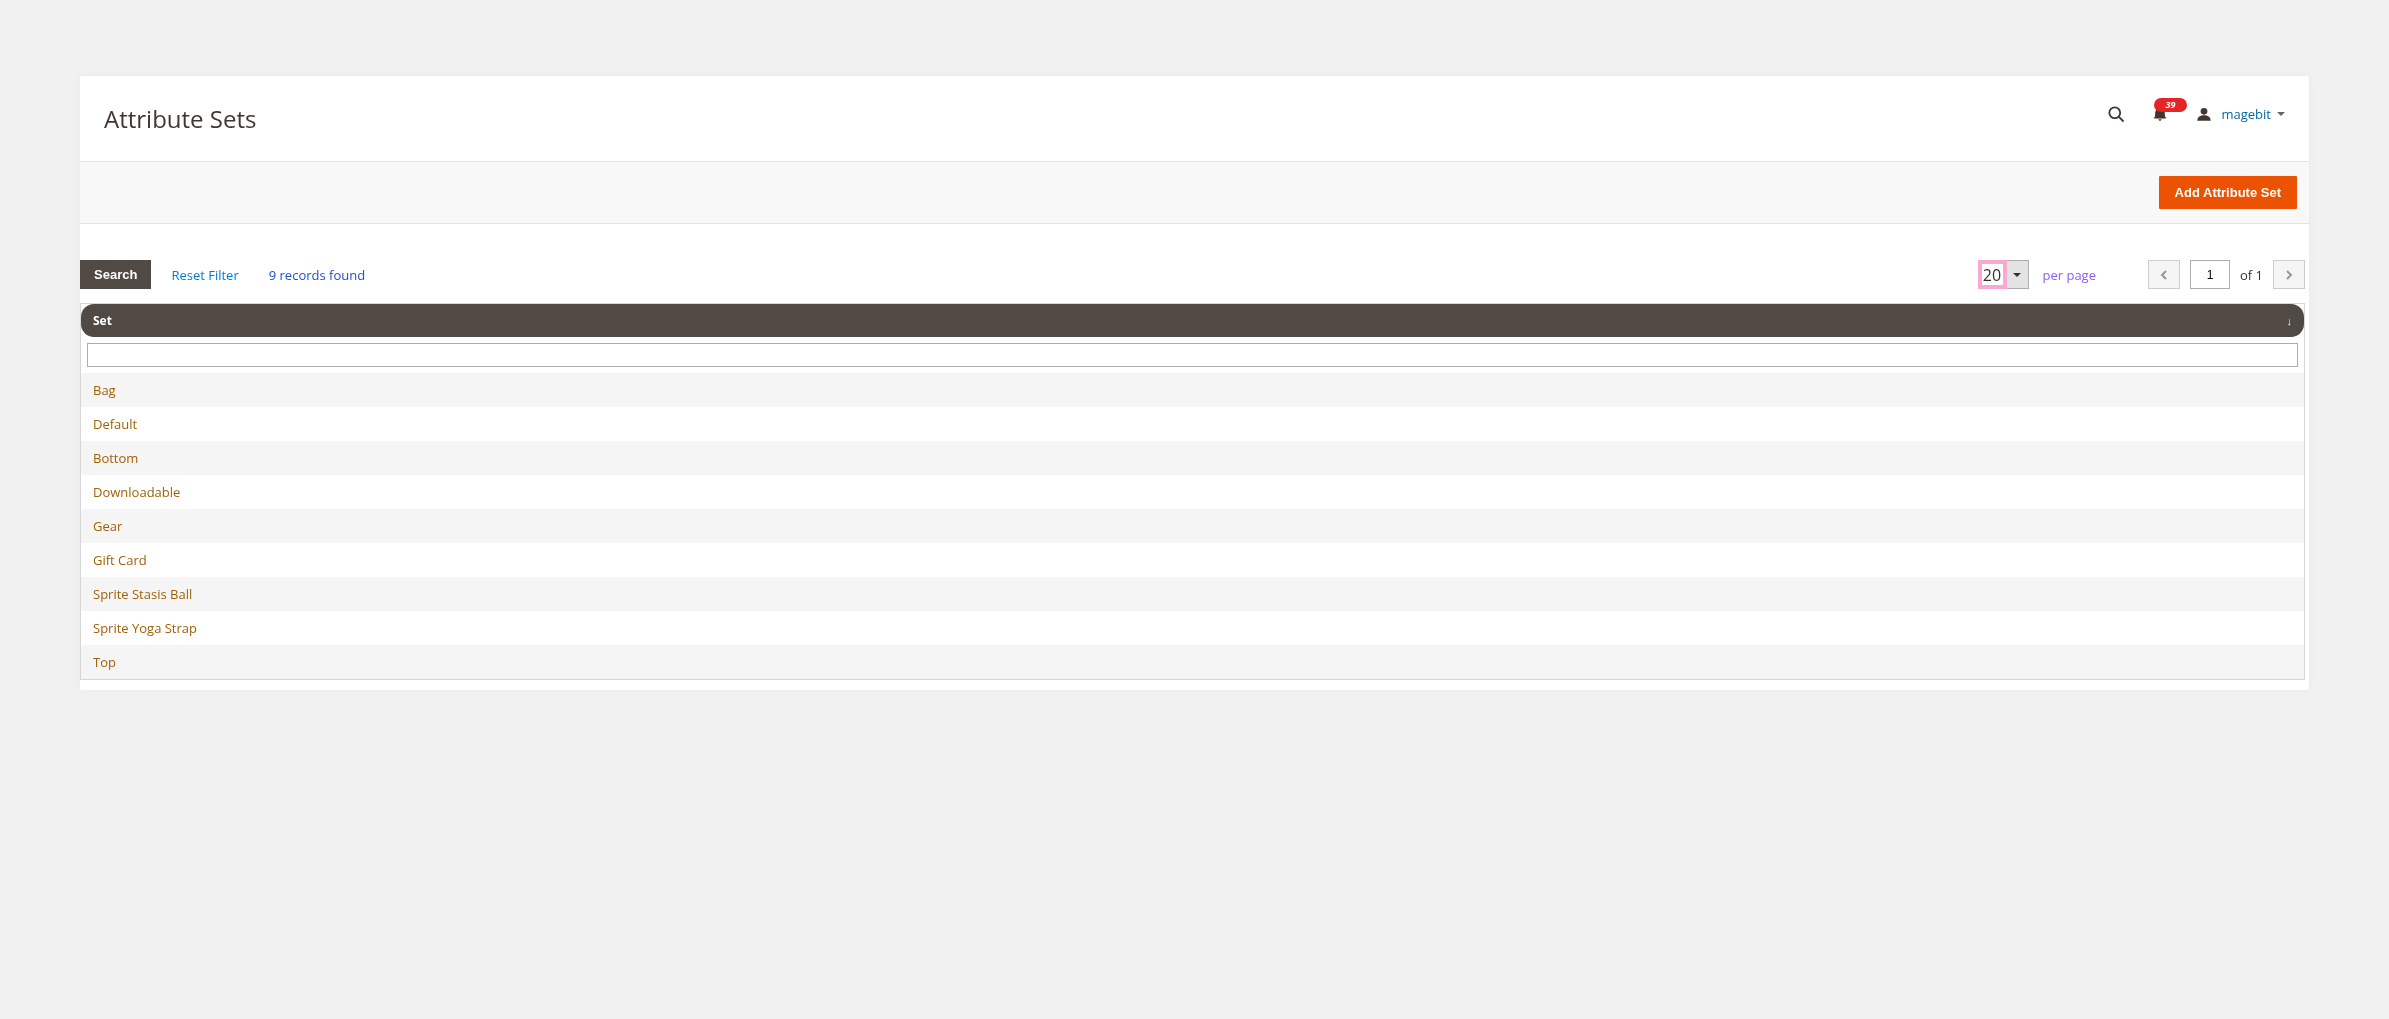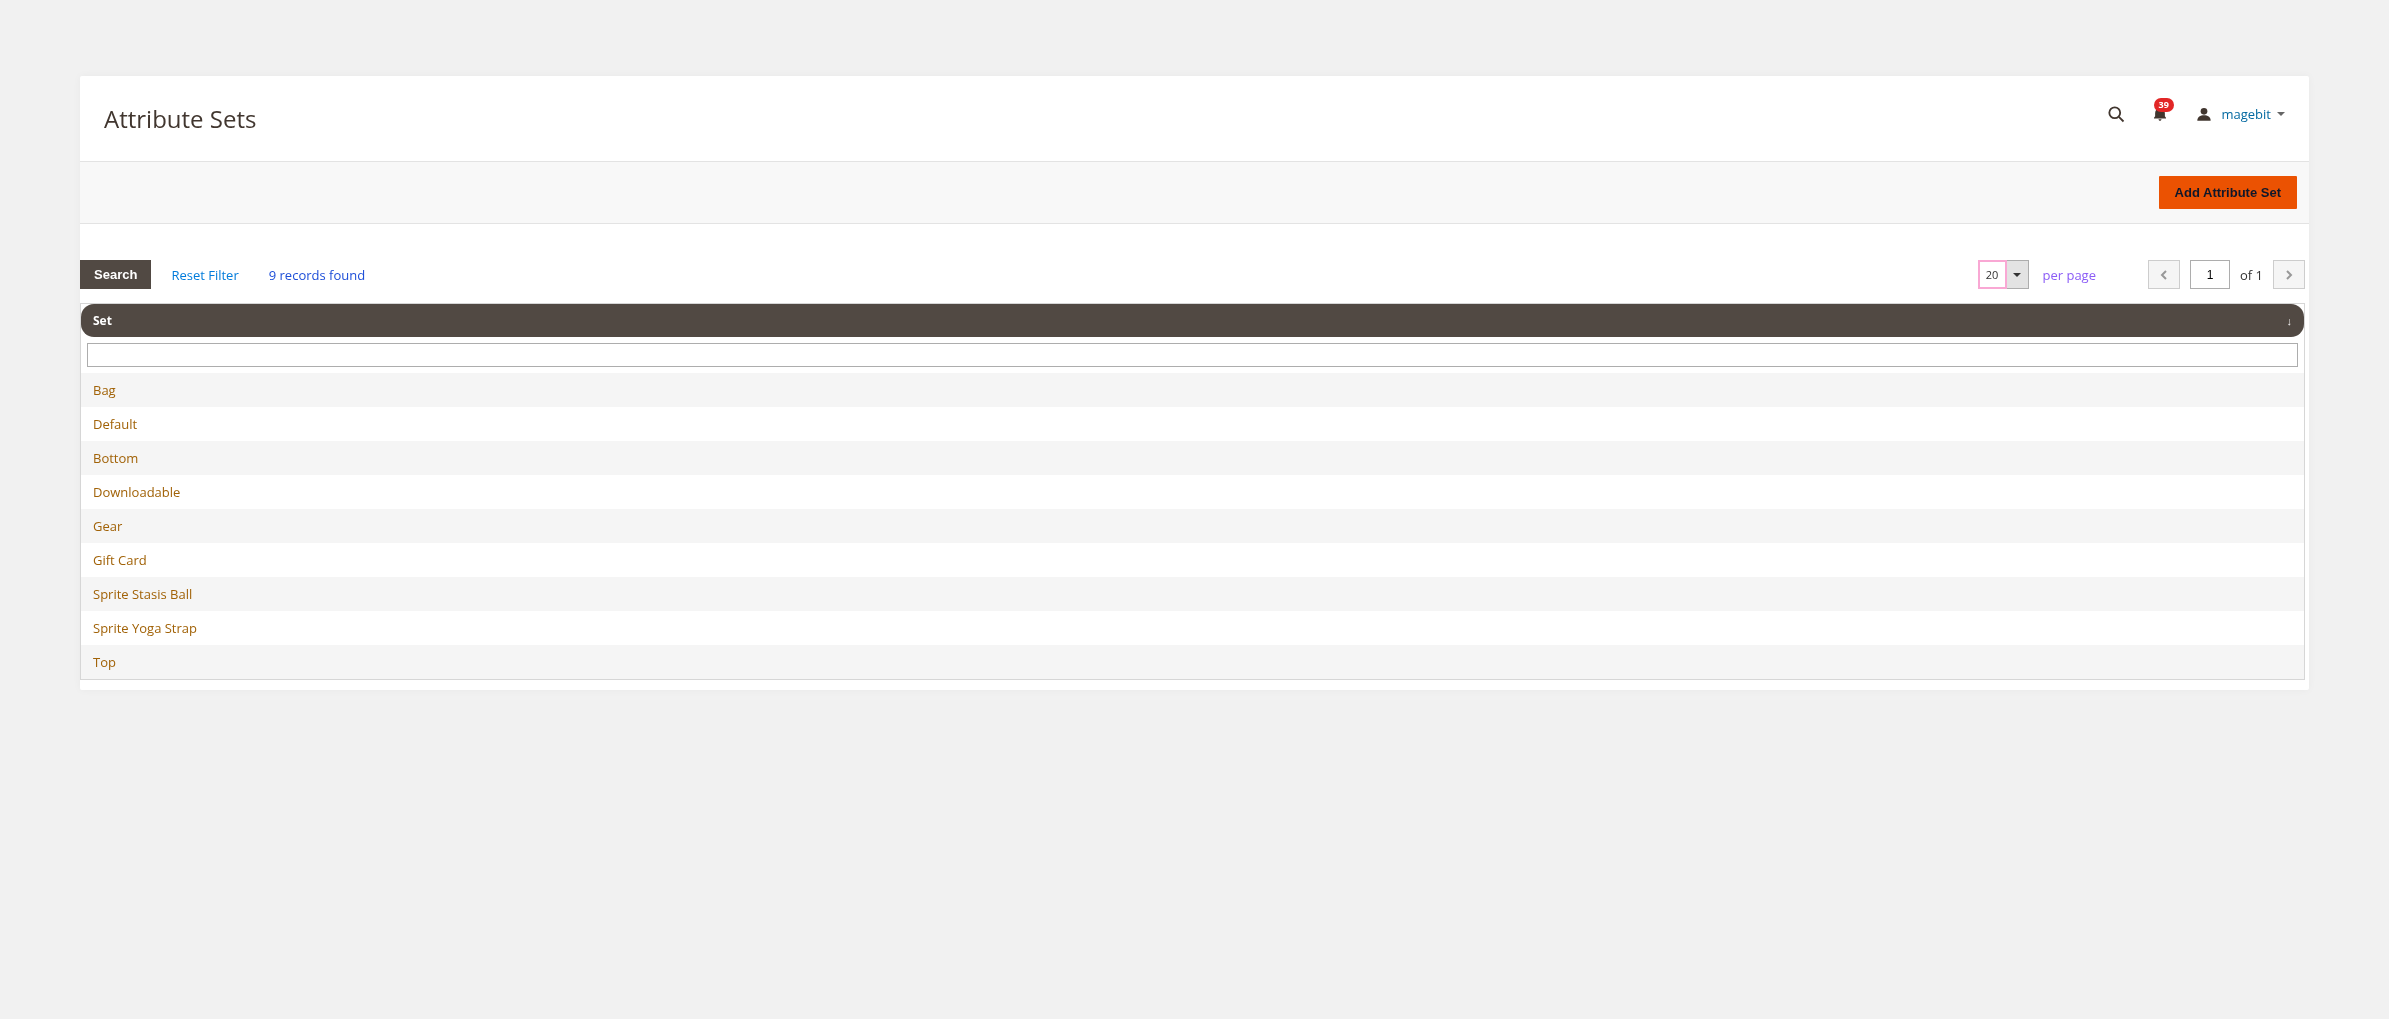--- a/index.html
+++ b/index.html
@@ -49,22 +49,23 @@
     .user-icon svg { width: 16px; height: 16px; }
     .badge {
       position: absolute;
       top: -4px;
       left: 6px;
       background: #e22626;
       color: #fff;
       font-size: 9px;
       font-weight: 700;
       border-radius: 9px;
-      padding: 1px 5px;
+      padding: 1px 12px;
       line-height: 12px;
+      font-style: italic;
     }
     .user-block {
       display: flex;
       align-items: center;
       gap: 6px;
       cursor: pointer;
       font-size: 13px;
       color: #0369a1;
     }
     .user-caret {
@@ -76,21 +77,21 @@
     .toolbar-primary {
       background: #f8f8f8;
       border-top: 1px solid #e3e3e3;
       border-bottom: 1px solid #e3e3e3;
       padding: 14px 12px;
       display: flex;
       justify-content: flex-end;
     }
     .btn-primary {
       background: #eb5202;
-      color: #0f172a;
+      color: #ffffff;
       border: none;
       font-size: 13px;
       font-weight: 600;
       padding: 9px 16px;
       cursor: pointer;
       border-radius: 1px;
     }
     .grid-controls {
       padding: 36px 0 8px 0;
       display: flex;
@@ -124,28 +125,28 @@
     .grid-controls-right {
       display: flex;
       align-items: center;
       gap: 10px;
     }
     .pagesize-select {
       display: flex;
       align-items: center;
     }
     .pagesize-box {
-      border: 2px solid #f9a8d4;
+      border: 4px solid #f9a8d4;
       background: #fff;
       width: 29px;
       height: 29px;
       display: inline-flex;
       align-items: center;
       justify-content: center;
-      font-size: 11px;
+      font-size: 16px;
     }
     .pagesize-arrow {
       border: 1px solid #adadad;
       border-left: 0;
       background: #e3e3e3;
       width: 22px;
       height: 29px;
       display: inline-flex;
       align-items: center;
       justify-content: center;

